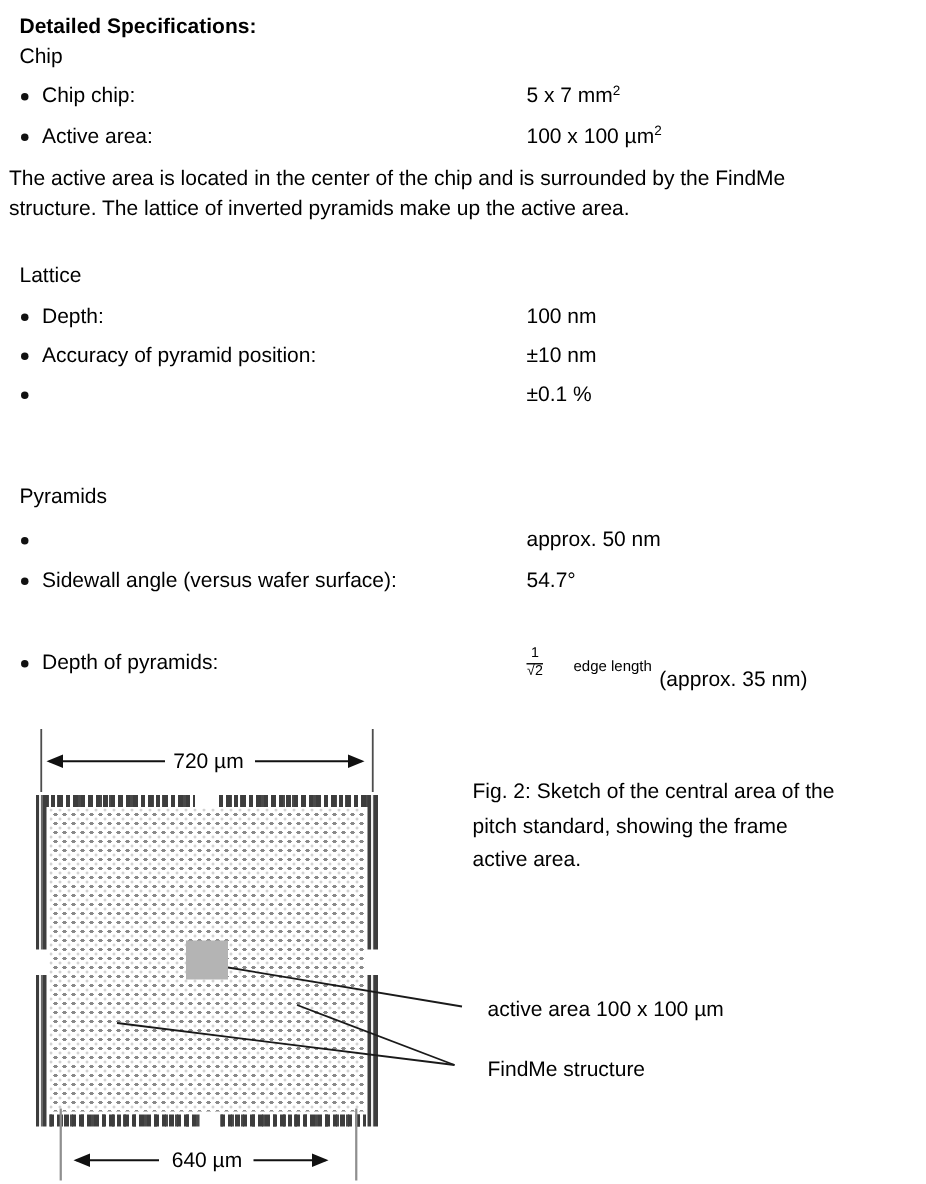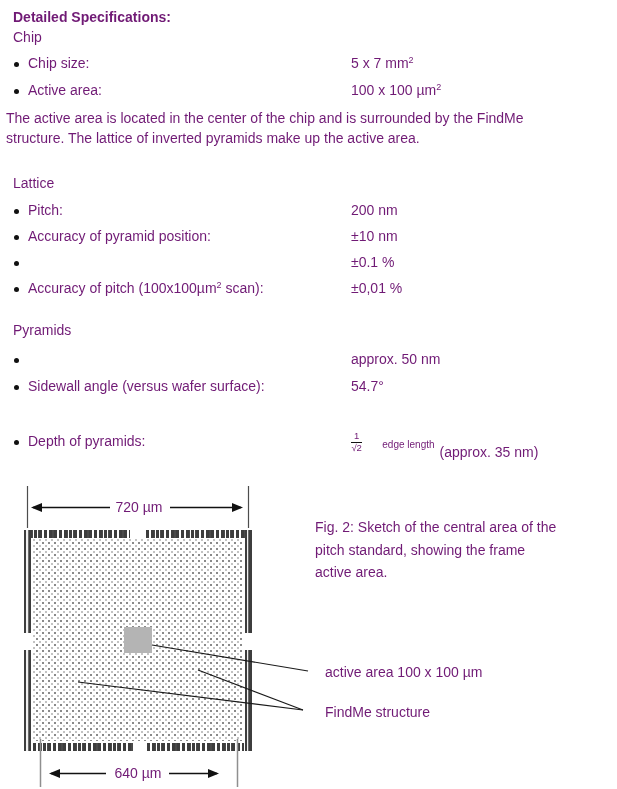--- a/index.html
+++ b/index.html
@@ -1,17 +1,17 @@
 <!DOCTYPE html>
 <html><head>
 <meta charset="utf-8">
 <style>
   html,body{margin:0;padding:0;background:#fff;}
   .page{position:relative;width:617px;height:789px;background:#ffffff;
-        font-family:"Liberation Sans",sans-serif;color:#701a75;overflow:hidden;}
+        font-family:"Liberation Sans",sans-serif;color:#000000;overflow:hidden;}
   .abs{position:absolute;}
   .title{left:13px;top:9px;font-size:14px;font-weight:bold;white-space:nowrap;}
   .heading{left:13px;font-size:14px;white-space:nowrap;}
   .row{left:0;width:617px;height:20px;font-size:14px;}
   .bullet{position:absolute;left:14px;top:7px;width:5px;height:5px;border-radius:50%;background:#111;}
   .rlabel{position:absolute;left:28px;top:0;white-space:nowrap;}
   .rvalue{position:absolute;left:351px;top:0;white-space:nowrap;}
   sup.s2{font-size:9px;position:relative;top:1px;vertical-align:super;line-height:0;}
   .para{left:6px;font-size:14px;white-space:nowrap;}
   
@@ -43,52 +43,47 @@
 </head>
 <body>
 
 <div class="page">
 
   <div class="abs title">Detailed Specifications:</div>
   <div class="abs heading" style="top:29px">Chip</div>
 
   <div class="abs row" style="top:55px">
     <span class="bullet"></span>
-    <span class="rlabel">Chip size:</span>
+    <span class="rlabel">Chip chip:</span>
     <span class="rvalue"><span>5 x 7 mm</span><sup class="s2">2</sup></span>
   </div>
   <div class="abs row" style="top:82px">
     <span class="bullet"></span>
     <span class="rlabel">Active area:</span>
     <span class="rvalue"><span>100 x 100 µm</span><sup class="s2">2</sup></span>
   </div>
 
   <div class="abs para" style="top:110px">The active area is located in the center of the chip and is surrounded by the FindMe</div>
   <div class="abs para" style="top:130px">structure. The lattice of inverted pyramids make up the active area.</div>
 
   <div class="abs heading" style="top:175px">Lattice</div>
 
   <div class="abs row" style="top:202px">
     <span class="bullet"></span>
-    <span class="rlabel">Pitch:</span>
-    <span class="rvalue">200 nm</span>
+    <span class="rlabel">Depth:</span>
+    <span class="rvalue">100 nm</span>
   </div>
   <div class="abs row" style="top:228px">
     <span class="bullet"></span>
     <span class="rlabel">Accuracy of pyramid position:</span>
     <span class="rvalue">±10 nm</span>
   </div>
   <div class="abs row" style="top:254px">
     <span class="bullet"></span>
     <span class="rvalue">±0.1 %</span>
-  </div>
-  <div class="abs row" style="top:280px">
-    <span class="bullet"></span>
-    <span class="rlabel"><span>Accuracy of pitch (100x100µm</span><sup class="s2">2</sup><span> scan):</span></span>
-    <span class="rvalue">±0,01 %</span>
   </div>
 
   <div class="abs heading" style="top:322px">Pyramids</div>
 
   <div class="abs row" style="top:351px">
     <span class="bullet"></span>
     <span class="rvalue">approx. 50 nm</span>
   </div>
   <div class="abs row" style="top:378px">
     <span class="bullet"></span>

